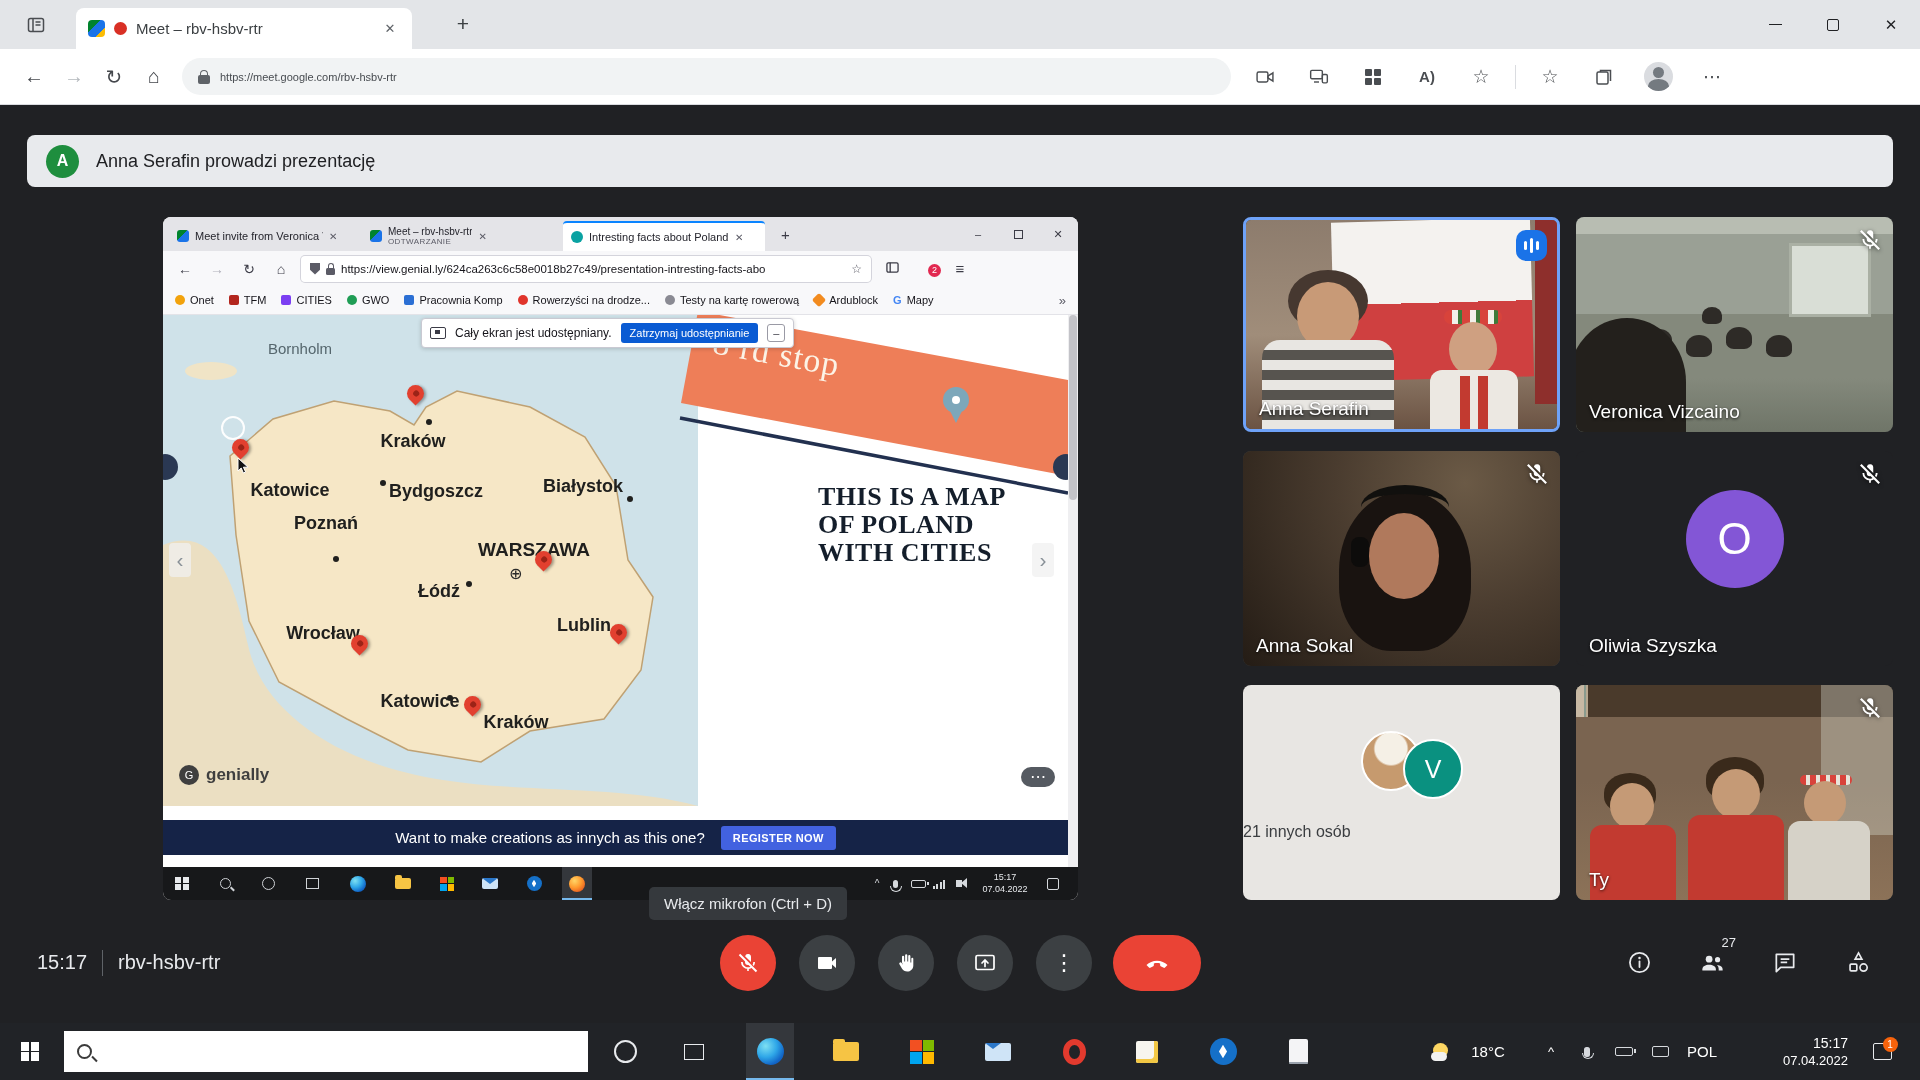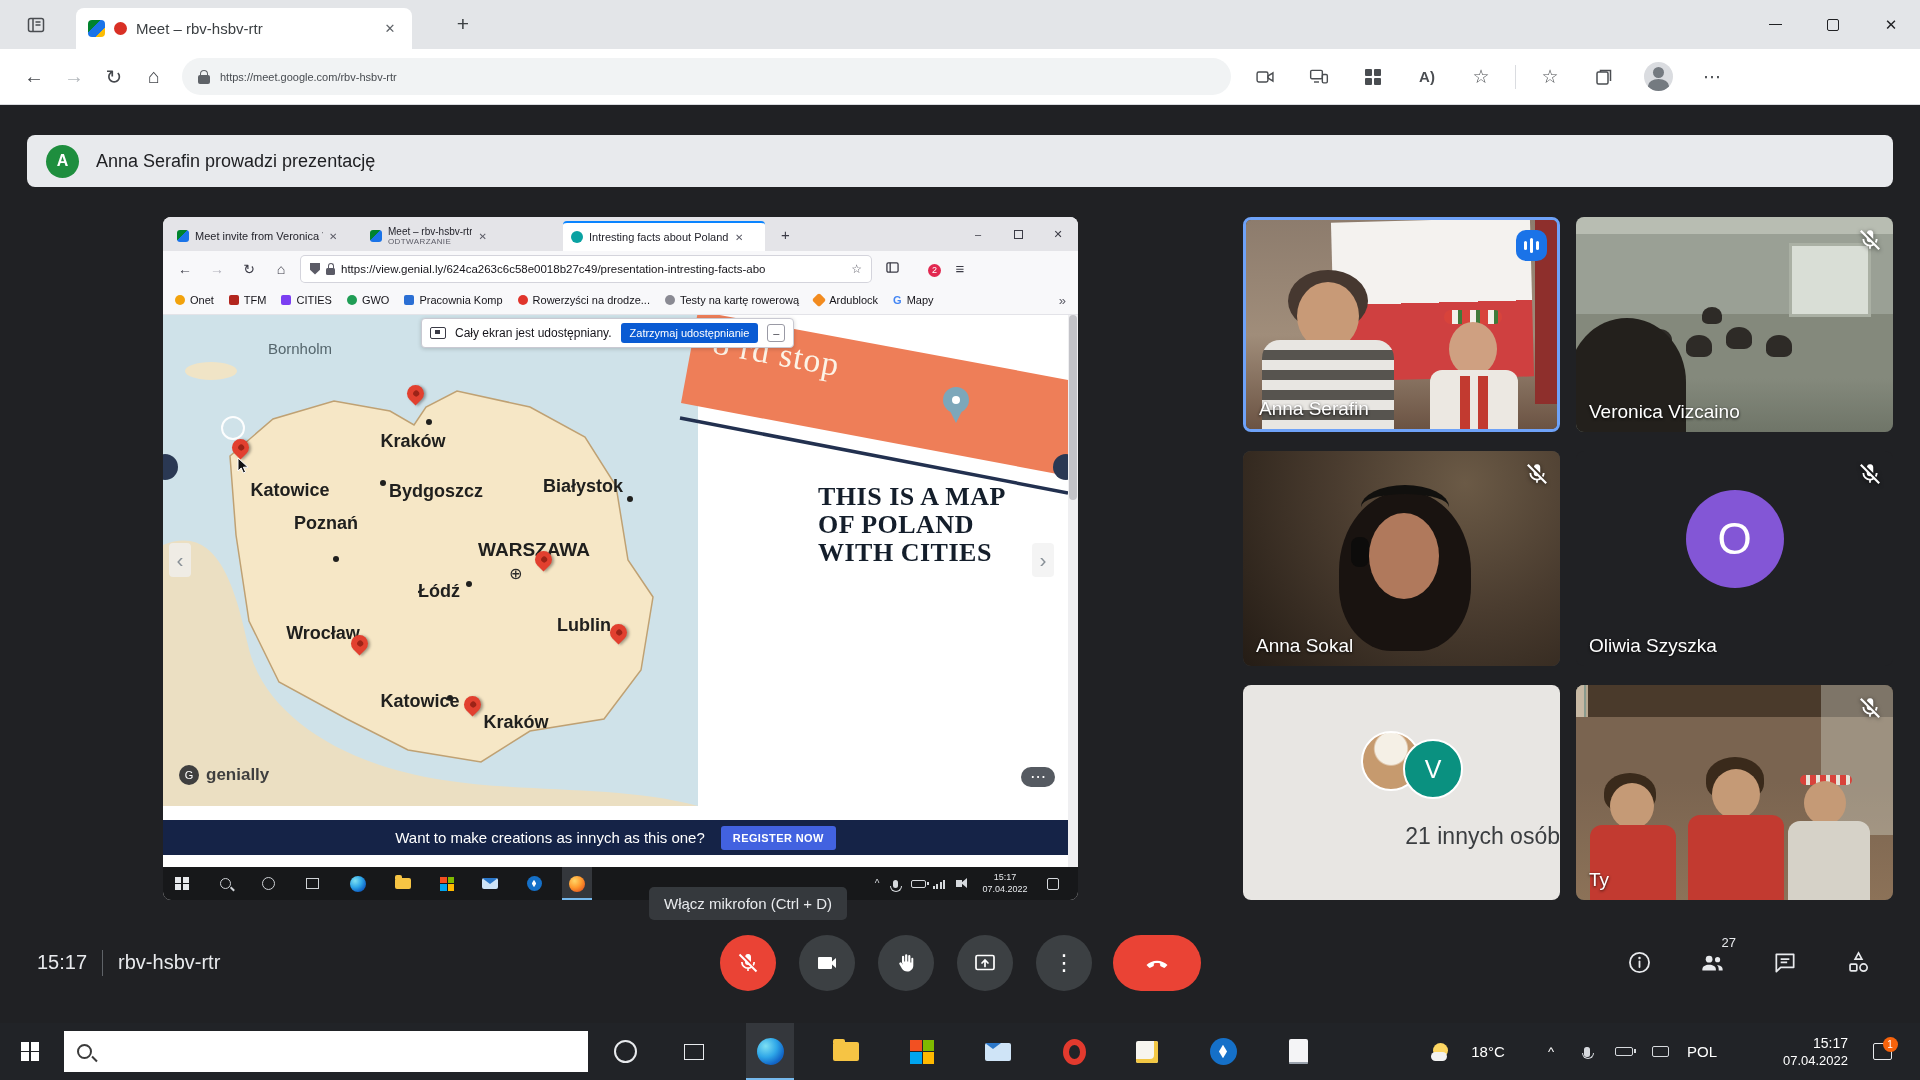--- a/index.html
+++ b/index.html
@@ -166,21 +166,21 @@
 .t2-band{position:absolute;left:118px;top:34px;width:88px;height:44px;border-radius:50%;border-top:9px solid #11100e}
 .t2-cup{position:absolute;left:108px;top:86px;width:18px;height:30px;border-radius:8px;background:#0d0c0b}
 .t3-bg{position:absolute;inset:0;background:linear-gradient(180deg,#b8bdb2 0 8%,#9aa095 8% 45%,#84897c 45% 75%,#6f7568)}
 .t3-win{position:absolute;right:22px;top:26px;width:82px;height:74px;background:#d9ded6;box-shadow:inset 0 0 0 3px #aab0a4,inset -28px 0 0 -25px #aab0a4}
 .t3-stu{position:absolute;width:26px;height:22px;border-radius:50% 50% 30% 30%;background:#2e2b27}
 .t3-fg{position:absolute;left:-8px;bottom:-14px;width:118px;height:128px;border-radius:50% 50% 0 0;background:#23201c}
 .t4-circle{position:absolute;left:50%;top:88px;transform:translate(-50%,-50%);width:98px;height:98px;border-radius:50%;background:#8356d6;color:#fff;font-size:44px;display:grid;place-items:center}
 .t5{background:#e8e6e3}
 .t5-av1{position:absolute;left:118px;top:46px;width:60px;height:60px;border-radius:50%;background:radial-gradient(circle at 50% 28%,#f5f0e6 0 32%,#c69a6e 36%);border:2px solid #fff}
 .t5-av2{position:absolute;left:160px;top:54px;width:60px;height:60px;border-radius:50%;background:#0a9180;border:2px solid #fff;color:#fff;font-size:25px;display:grid;place-items:center}
-.t5-label{position:absolute;left:0;right:0;top:138px;text-align:right;font-size:23px;color:#3a3d40}
+.t5-label{position:absolute;left:0;right:0;top:138px;text-align:left;font-size:16px;color:#3a3d40}
 .t6-bg{position:absolute;inset:0;background:linear-gradient(180deg,#5b4a38 0 14%,#7a6450 14% 45%,#8c7258)}
 .t6-shelf{position:absolute;left:0;top:0;right:0;height:32px;background:#4a3a2b;box-shadow:inset 30px 0 0 -22px #c8b9a4,inset 90px 0 0 -80px #8a9b8e,inset 160px 0 0 -148px #b8a890}
 .t6-light{position:absolute;right:0;top:0;width:72px;height:150px;background:rgba(223,228,218,.35)}
 .t6 .head{position:absolute;border-radius:50%;background:#c59a76}
 .t6 .hair{position:absolute;border-radius:50% 50% 40% 40%;background:#3a2a1b}
 .t6 .body-r{position:absolute;border-radius:12px 12px 0 0;background:#c23a30}
 .t6 .body-w{position:absolute;border-radius:12px 12px 0 0;background:#d6d2c8}
 .t6-wreath{position:absolute;left:224px;top:90px;width:52px;height:10px;border-radius:5px;background:repeating-linear-gradient(90deg,#d8433b 0 6px,#e8e4da 6px 10px)}
 
 

